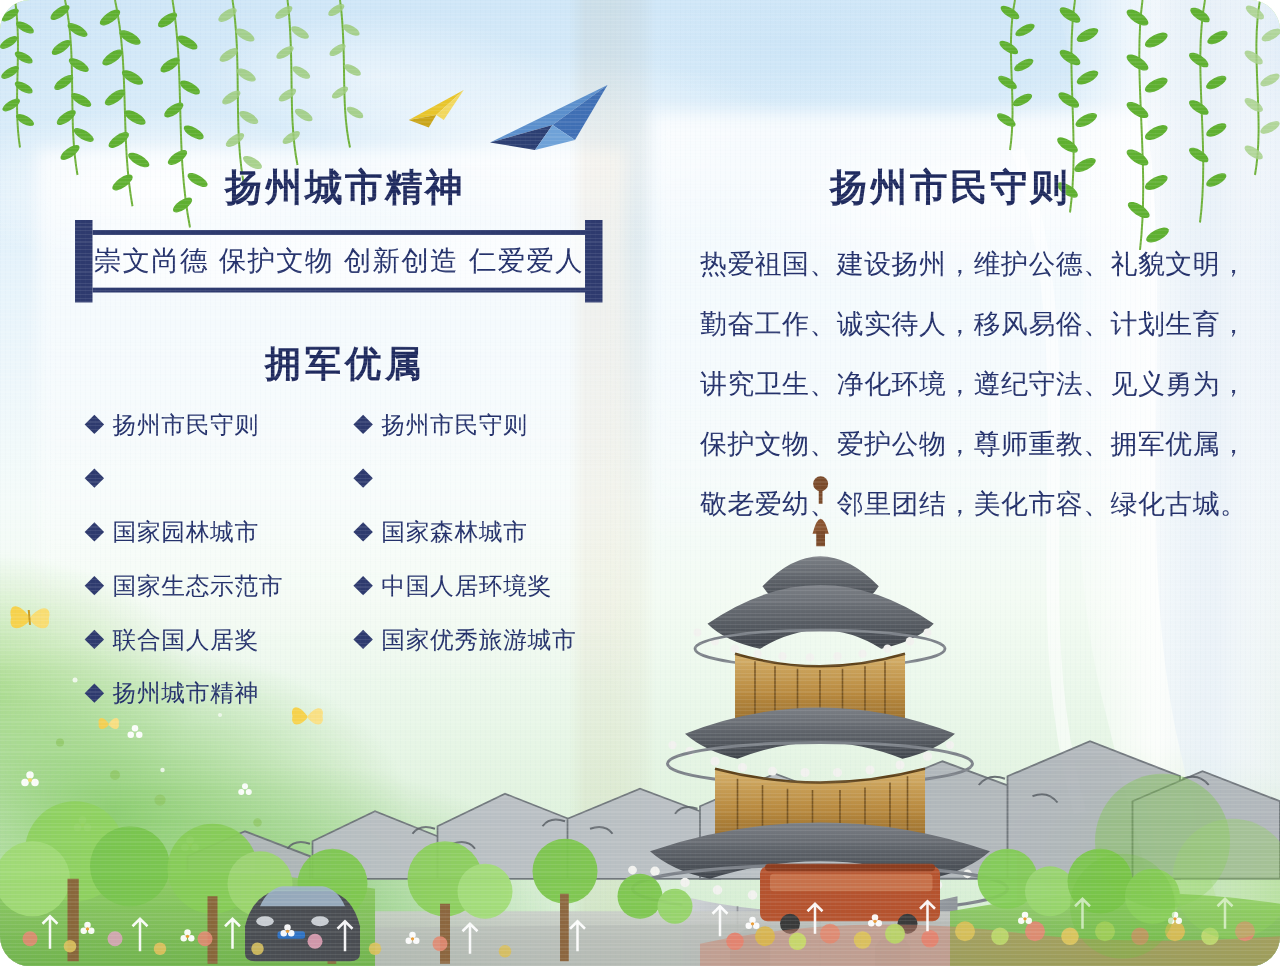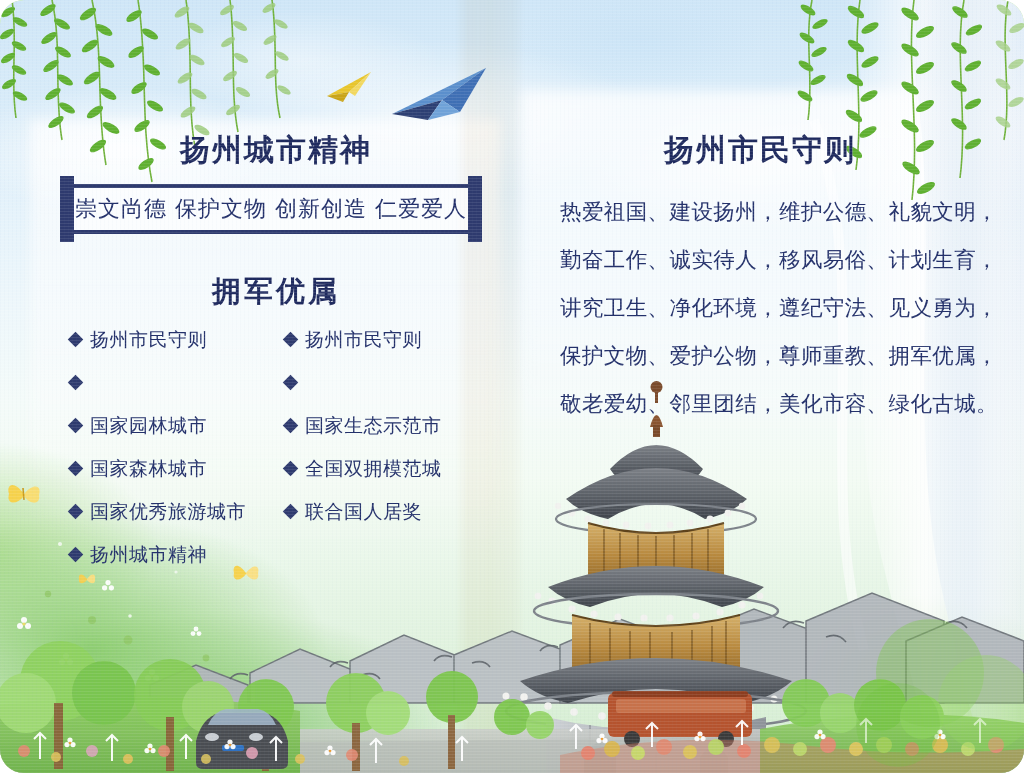--- a/index.html
+++ b/index.html
@@ -392,37 +392,37 @@
       </div>
     <div class="card-item">
         <span class="dia"></span>
       </div>
     <div class="card-item">
         <span class="dia"></span>
         <span>国家园林城市</span>
       </div>
     <div class="card-item">
         <span class="dia"></span>
+        <span>国家森林城市</span>
+      </div>
+    <div class="card-item">
+        <span class="dia"></span>
         <span>国家生态示范市</span>
       </div>
     <div class="card-item">
         <span class="dia"></span>
-        <span>国家森林城市</span>
-      </div>
-    <div class="card-item">
-        <span class="dia"></span>
-        <span>全国双拥模范城</span>
+        <span>中国人居环境奖</span>
+      </div>
+    <div class="card-item">
+        <span class="dia"></span>
+        <span>联合国人居奖</span>
       </div>
     <div class="card-item">
         <span class="dia"></span>
         <span>国家优秀旅游城市</span>
-      </div>
-    <div class="card-item">
-        <span class="dia"></span>
-        <span>联合国人居奖</span>
       </div>
     <div class="card-item">
         <span class="dia"></span>
         <span>扬州城市精神</span>
       </div>
     <div class="card-item"></div>
   </div>
 
   <div class="h-rules">扬州市民守则</div>
   <div class="rules-body">

